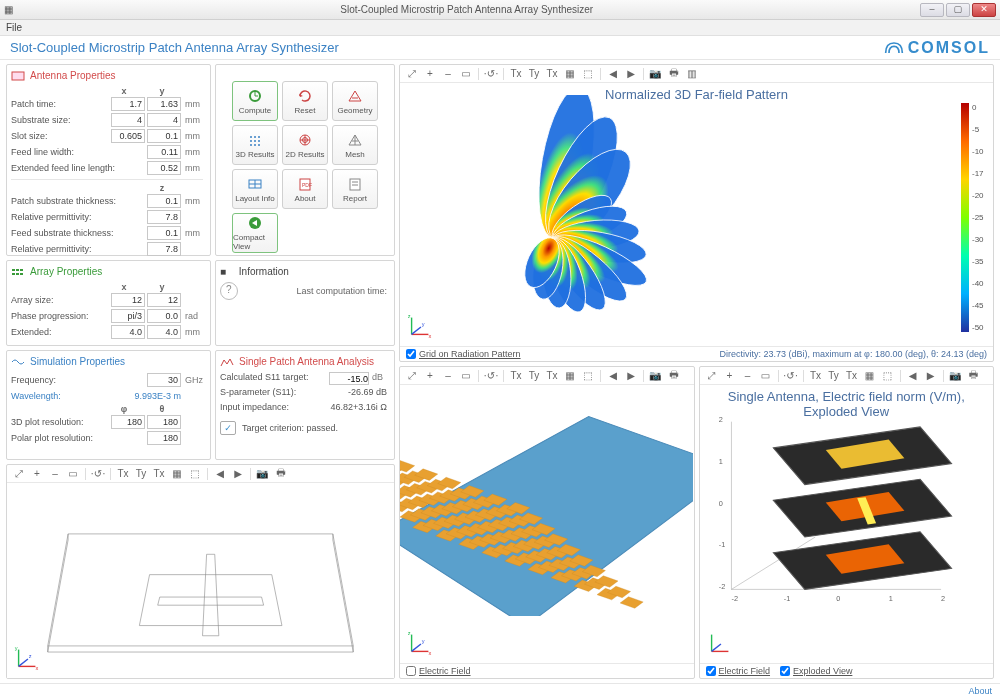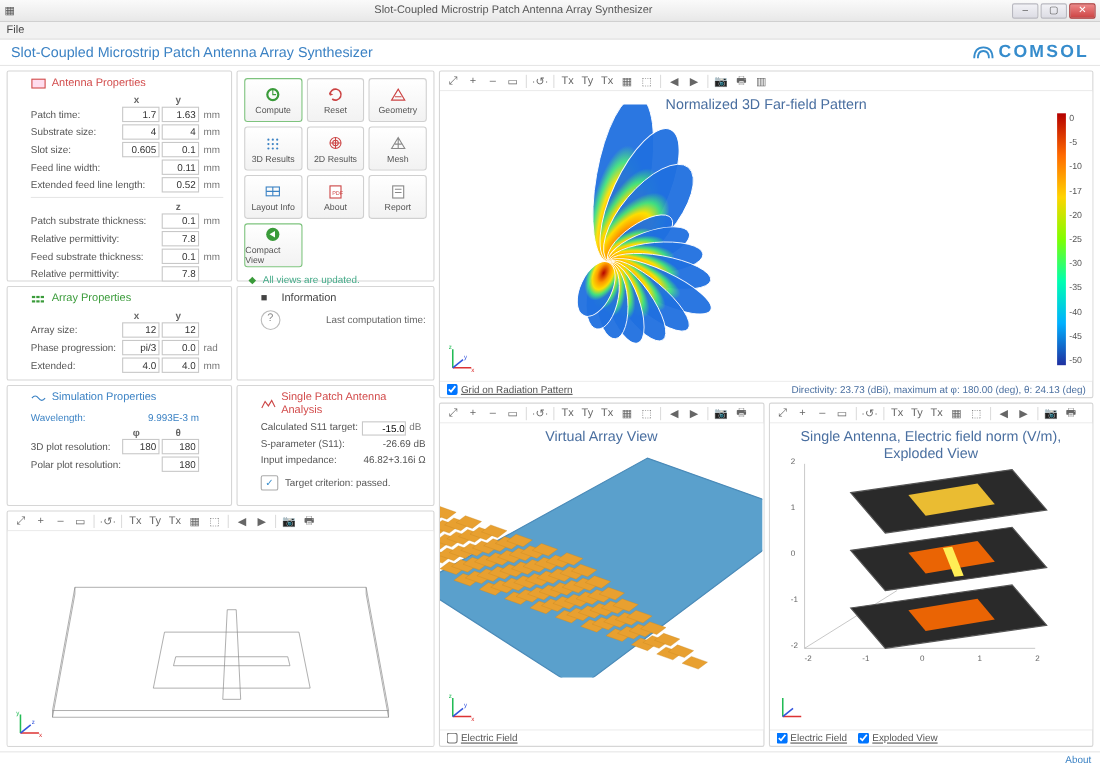--- a/index.html
+++ b/index.html
@@ -11,37 +11,37 @@
 .winbtns { display:flex; gap:2px; }
 .winbtn { width:24px; height:14px; border:1px solid #b8b8c0; background:linear-gradient(#f2f2f6,#dcdce4); border-radius:2px; display:flex; align-items:center; justify-content:center; font-size:9px; line-height:1; }
 .winbtn.close { background:linear-gradient(#e88,#c44); border-color:#a33; color:#fff; }
 .menubar { height:16px; background:#f2f2f2; border-bottom:1px solid #e0e0e0; padding:0 6px; color:#444; display:flex; align-items:center; font-size:10px;}
 .appheader { height:24px; display:flex; align-items:center; padding:0 10px; border-bottom:1px solid #e6e6e6; }
 .appheader h1 { font-size:13px; font-weight:normal; color:#3b82c4; }
 .appheader .logo { margin-left:auto; color:#368ccc; font-weight:bold; font-size:16px; letter-spacing:2px; display:flex; align-items:center; gap:4px;}
 .appheader .logo svg { width:20px; height:14px; }
 
 .main { display:grid; grid-template-columns: 205px 180px 1fr; grid-template-rows: auto auto 1fr; gap:4px; padding:4px 6px; height:calc(699px - 20px - 16px - 24px - 16px); }
-.panel { border:1px solid #d6d6d6; border-radius:2px; background:#fff; padding:5px 7px 6px 21px; }
+.panel { border:1px solid #d6d6d6; border-radius:2px; background:#fff; padding:5px 7px 6px 4px; }
 .panel h2 { font-size:10px; font-weight:normal; color:#3b82c4; margin-bottom:5px; display:flex; align-items:center; gap:5px; }
 .panel h2.red { color:#d24b4b; }
 .panel h2.green { color:#3a9b3a; }
 .panel h2.black { color:#444; }
 
 .proprow { display:flex; align-items:center; height:16px; font-size:9px; color:#555; }
 .proprow .lbl { flex:1; }
 .proprow input { width:34px; height:14px; font-size:9px; text-align:right; border:1px solid #c8c8c8; padding:0 2px; background:#fff; color:#333; }
 .proprow .unit { width:22px; text-align:left; padding-left:4px; color:#777; }
 .colhdr { display:flex; font-size:9px; color:#666; font-weight:bold; }
 .colhdr .lbl { flex:1; }
 .colhdr .c { width:38px; text-align:center; }
 .colhdr .pad { width:22px; }
 .sep { border-top:1px solid #e6e6e6; margin:3px 0; }
 
-.btnpanel { padding:6px; display:grid; grid-template-columns:repeat(3,1fr); gap:4px; }
+.btnpanel { padding:16px; display:grid; grid-template-columns:repeat(3,1fr); gap:4px; }
 .bigbtn { border:1px solid #d0d0d0; border-radius:3px; background:linear-gradient(#fff,#f2f2f2); height:40px; display:flex; flex-direction:column; align-items:center; justify-content:center; font-size:8px; color:#555; cursor:pointer; gap:2px;}
 .bigbtn svg { width:18px; height:16px; }
 .bigbtn.green { border-color:#7ec37e; }
 .statusline { grid-column:1/4; display:flex; align-items:center; gap:6px; font-size:9px; color:#4a8; padding:2px 4px; }
 
 .info p { font-size:9px; color:#555; line-height:1.3; margin-bottom:4px; }
 .lastcomp { display:flex; align-items:center; gap:6px; font-size:9px; color:#666; margin-top:4px;justify-content:space-between;}
 .lastcomp .clk { width:18px; height:18px; border:1px solid #bbb; border-radius:50%; position:relative; }
 .lastcomp .clk::before { content:"?"; position:absolute; left:5px; top:1px; font-size:10px; color:#888;}
 
@@ -330,20 +330,25 @@
       </div>
   </div>
 
   <div id="sim" class="panel">
     <h2>
         <svg width="14" height="10">
           <path d="M1 5 Q4 1 7 5 T13 5" fill="none" stroke="#3b82c4"></path>
         </svg>
         <span>Simulation Properties</span>
       </h2>
+    <div class="proprow">
+        <span class="lbl">Frequency:</span>
+        <input value="30" style="">
+        <span class="unit">GHz</span>
+      </div>
     <div class="proprow" style="color:#3b82c4">
         <span class="lbl">Wavelength:</span>
         <span>9.993E-3 m</span>
         <span class="unit"></span>
       </div>
     <div class="colhdr">
         <span class="lbl"></span>
         <span class="c">φ</span>
         <span class="c">θ</span>
         <span class="pad"></span>
@@ -533,21 +538,20 @@
             <div class="vpbtn">▦</div>
             <div class="vpbtn">⬚</div>
             <div class="vpsep"></div>
             <div class="vpbtn">◀</div>
             <div class="vpbtn">▶</div>
             <div class="vpsep"></div>
             <div class="vpbtn">📷</div>
             <div class="vpbtn">🖶</div>
           </div>
         <div class="vpcanvas">
-          <div class="vptitle">Virtual Array View</div>
           <svg class="grid-svg" viewBox="0 0 280 220" preserveAspectRatio="xMidYMid meet">
             <g id="patches">
                 <path d="M-20 140 L180 30 L320 80 L120 230 Z" fill="#5aa0cc" stroke="#4a8ab8"></path>
                 <path d="M20 130 l14 5 l-8 6 l-14 -5 z" fill="#e8a030" stroke="#c88820" stroke-width="0.3"></path>
                 <path d="M42 138 l14 5 l-8 6 l-14 -5 z" fill="#e8a030" stroke="#c88820" stroke-width="0.3"></path>
                 <path d="M64 146 l14 5 l-8 6 l-14 -5 z" fill="#e8a030" stroke="#c88820" stroke-width="0.3"></path>
                 <path d="M86 154 l14 5 l-8 6 l-14 -5 z" fill="#e8a030" stroke="#c88820" stroke-width="0.3"></path>
                 <path d="M108 162 l14 5 l-8 6 l-14 -5 z" fill="#e8a030" stroke="#c88820" stroke-width="0.3"></path>
                 <path d="M130 170 l14 5 l-8 6 l-14 -5 z" fill="#e8a030" stroke="#c88820" stroke-width="0.3"></path>
                 <path d="M152 178 l14 5 l-8 6 l-14 -5 z" fill="#e8a030" stroke="#c88820" stroke-width="0.3"></path>

